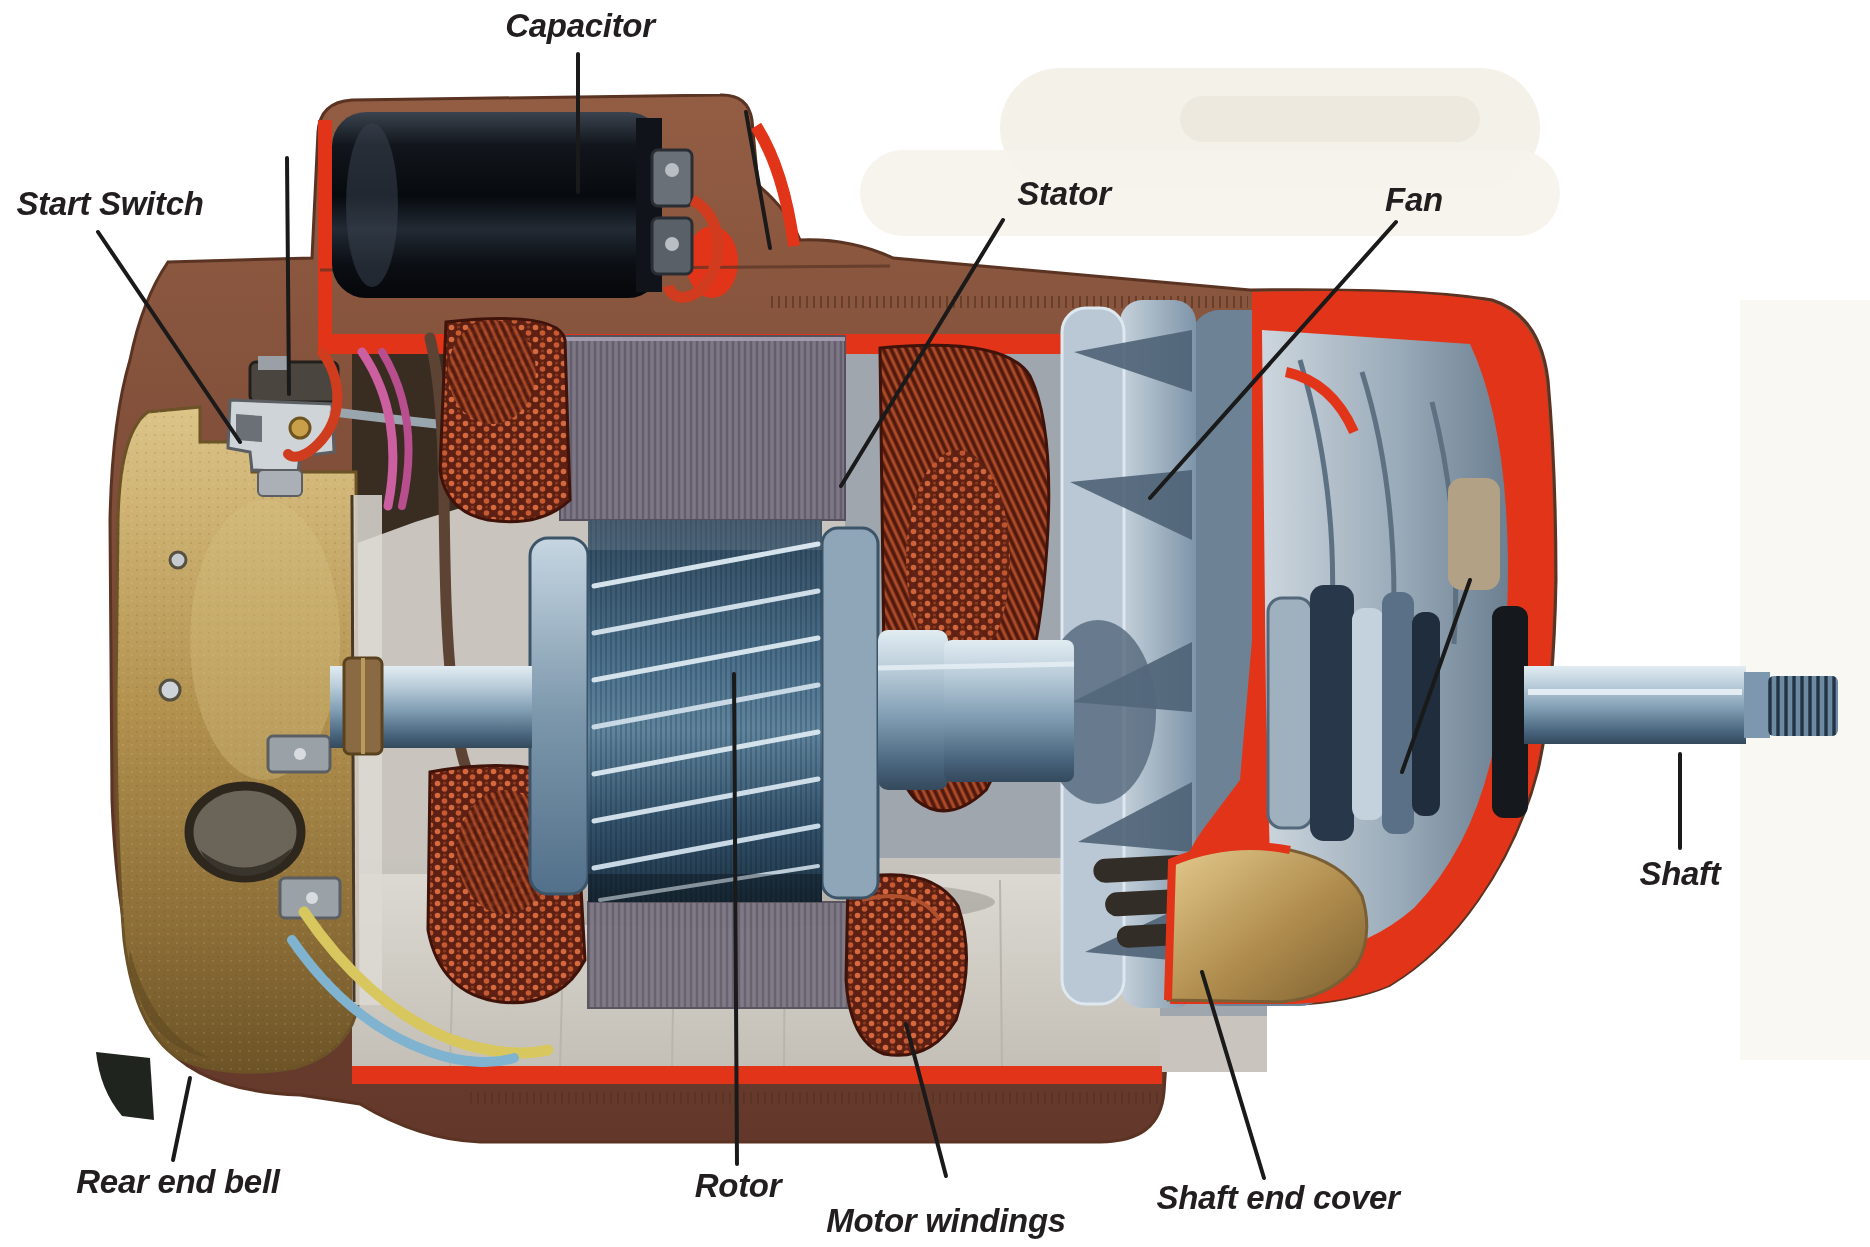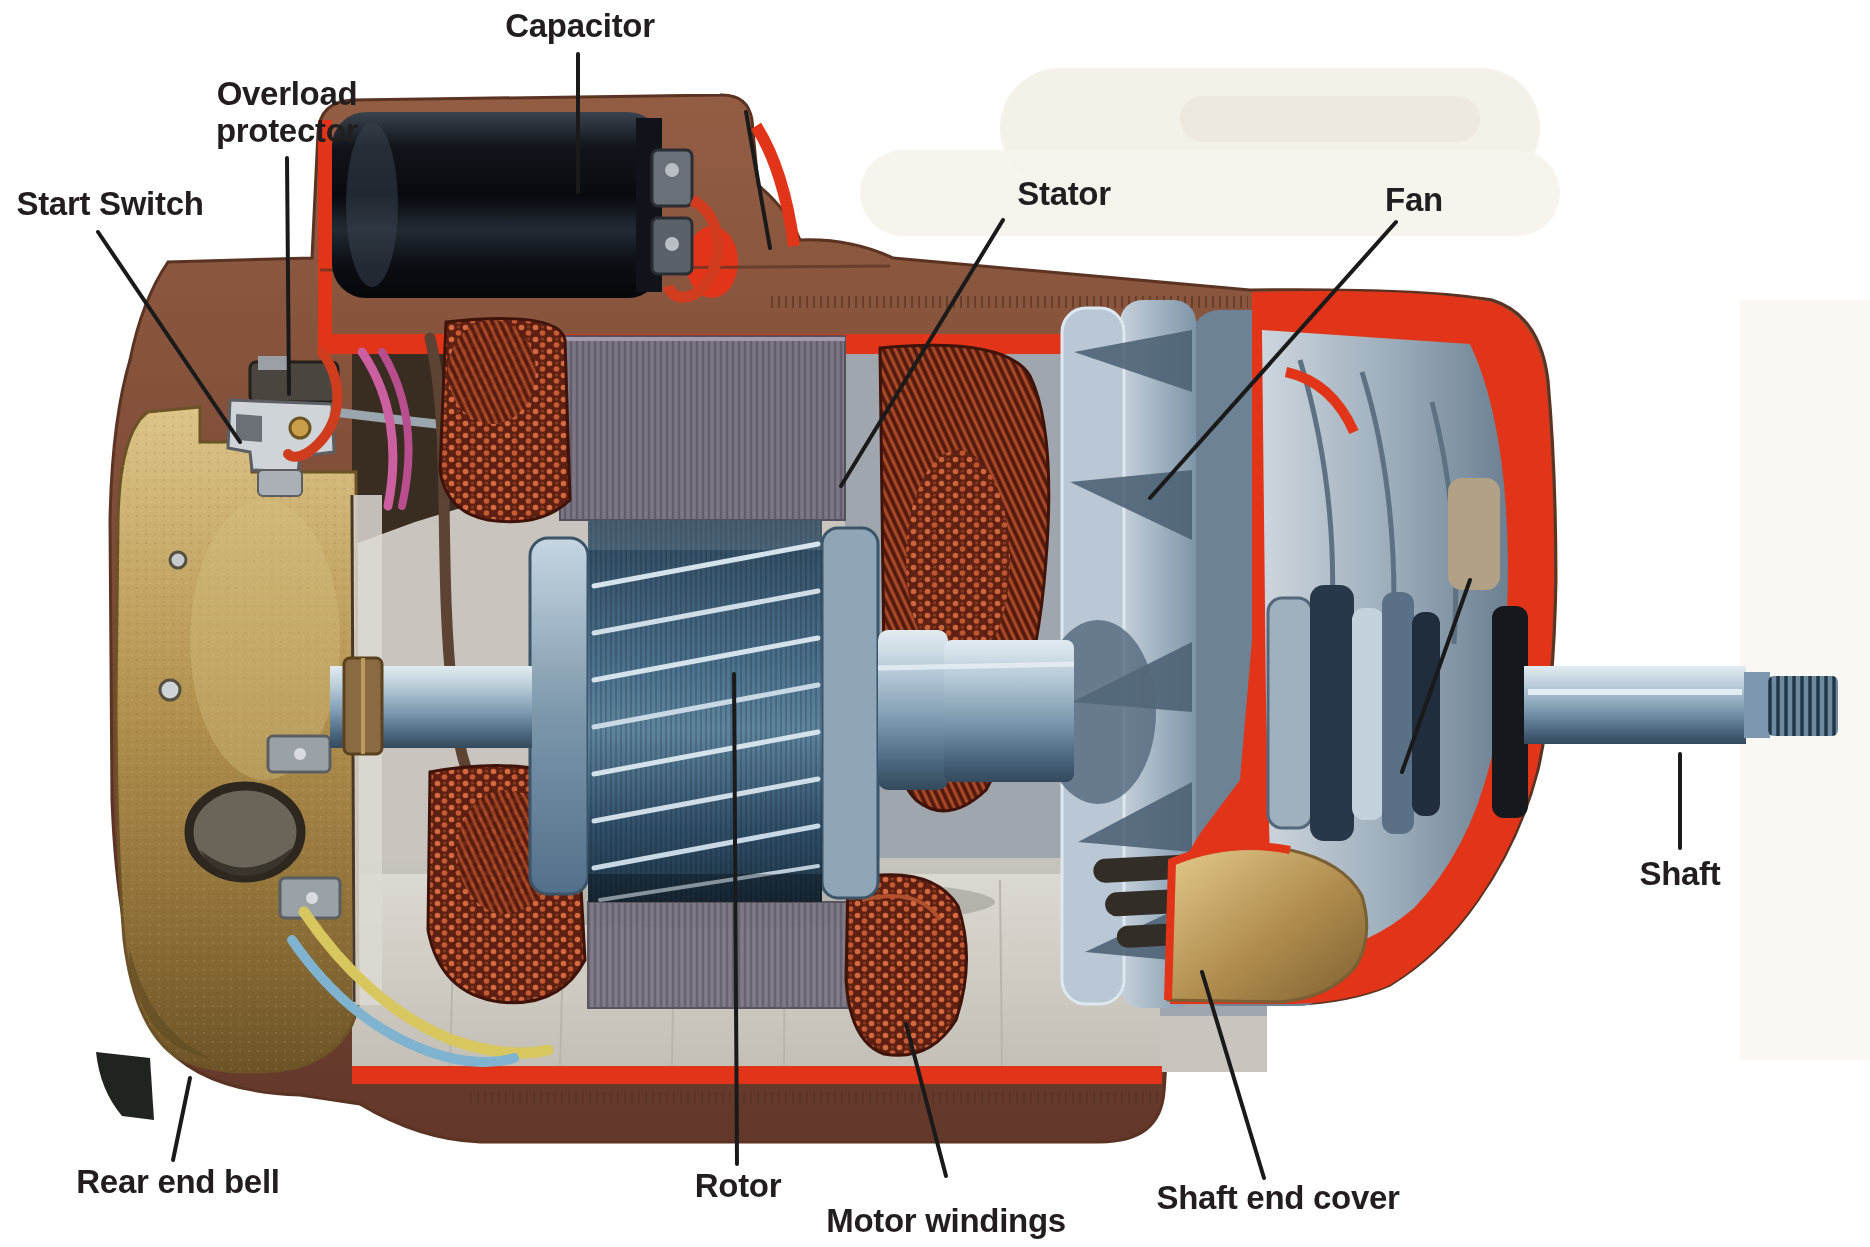--- a/index.html
+++ b/index.html
@@ -1,17 +1,17 @@
 <!DOCTYPE html>
 <html style="--label_text: #221e1f; --leader_line: #1a1a1a; --shell_brown: #7a4936; --lining_red: #e23418; --bell_gold: #b3924f; --capacitor_black: #0d1015; --rotor_steel: #41607c; --stator_gray: #77707e; --winding_copper: #5e2012; --fan_steel: #93a6b8; --shaft_steel: #9fb6c8; --background: #ffffff;"><head>
 <meta charset="utf-8">
 <style>
   html,body{margin:0;padding:0;background:#e9e9e9;}
   .stage{position:relative;width:1870px;height:1247px;background:#ffffff;overflow:hidden;
-         font-family:"Liberation Sans",sans-serif;}
+         font-family:"Liberation Sans",sans-serif;font-style:italic;}
   .art{position:absolute;left:0;top:0;width:1870px;height:1247px;}
   .lbl{position:absolute;transform:translateX(-50%);text-align:center;
        font-weight:800;font-size:33px;line-height:1.12;letter-spacing:-0.3px;
        color:var(--label_text,#221e1f);white-space:nowrap;}
   .lbl.wrap{white-space:normal;}
 </style>
 </head>
 <body>
 
 <div class="stage">
@@ -321,21 +321,20 @@
     <line x1="1470" y1="580" x2="1402" y2="772"></line>
     <line x1="1680" y1="754" x2="1680" y2="848"></line>
     <line x1="190" y1="1078" x2="173" y2="1160"></line>
     <line x1="734" y1="674" x2="737" y2="1164"></line>
     <line x1="906" y1="1024" x2="946" y2="1176"></line>
     <line x1="1202" y1="972" x2="1264" y2="1178"></line>
   </g>
 </svg>
 
 <div class="lbl" style="left:580px;top:8px;">Capacitor</div>
-<div class="lbl wrap" style="left:287px;top:76px;width:190px;">Overload protector</div>
 <div class="lbl" style="left:110px;top:186px;">Start Switch</div>
 <div class="lbl" style="left:1064px;top:176px;">Stator</div>
 <div class="lbl" style="left:1414px;top:182px;">Fan</div>
 <div class="lbl" style="left:1680px;top:856px;">Shaft</div>
 <div class="lbl" style="left:178px;top:1164px;">Rear end bell</div>
 <div class="lbl" style="left:738px;top:1168px;text-align:right;">Rotor</div>
 <div class="lbl" style="left:946px;top:1180px;margin-top:23px;">Motor windings</div>
 <div class="lbl" style="left:1278px;top:1180px;">Shaft end cover</div>
 
 </div>

